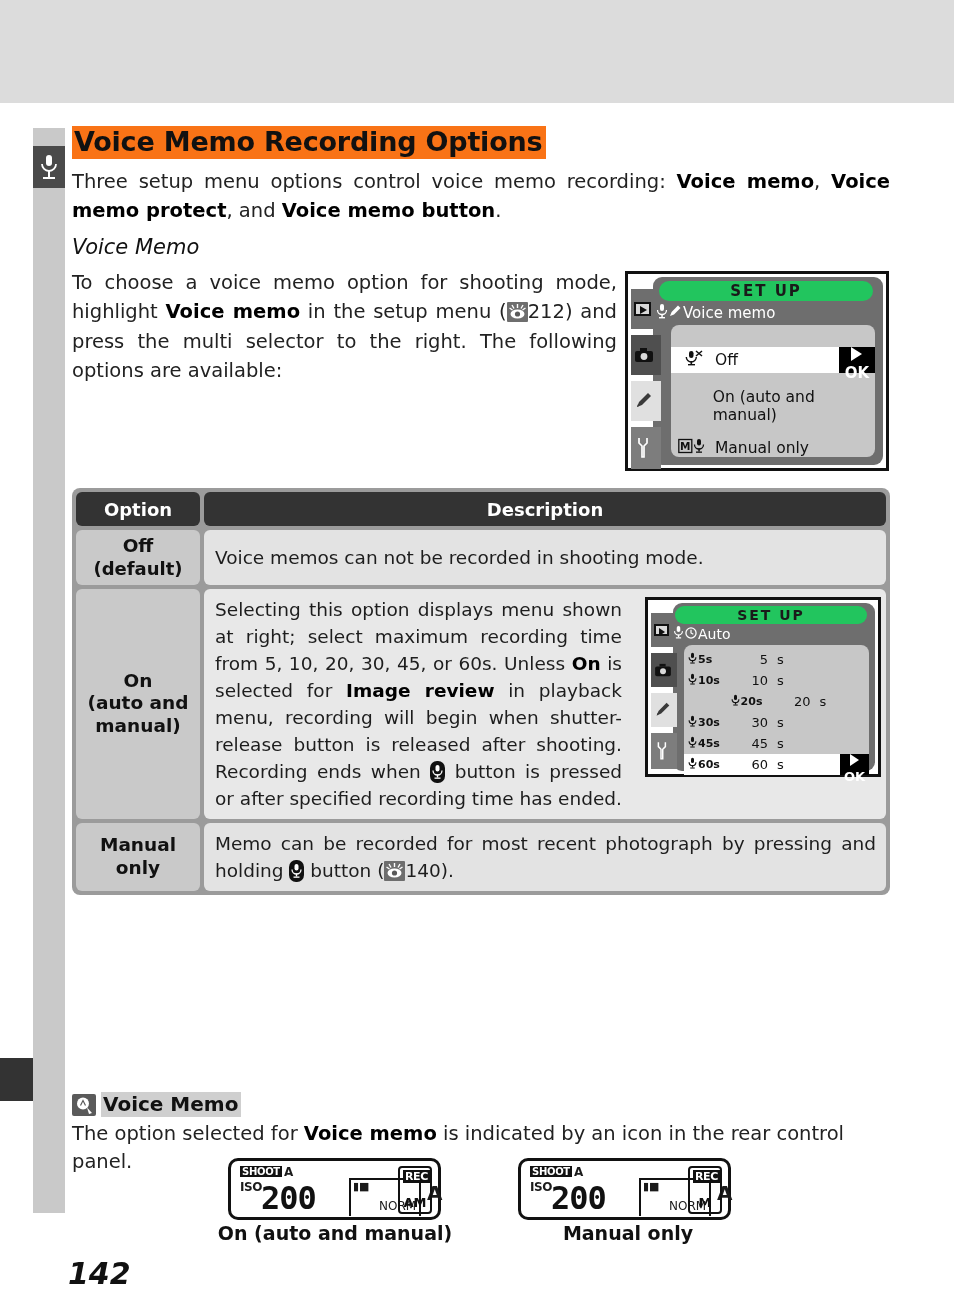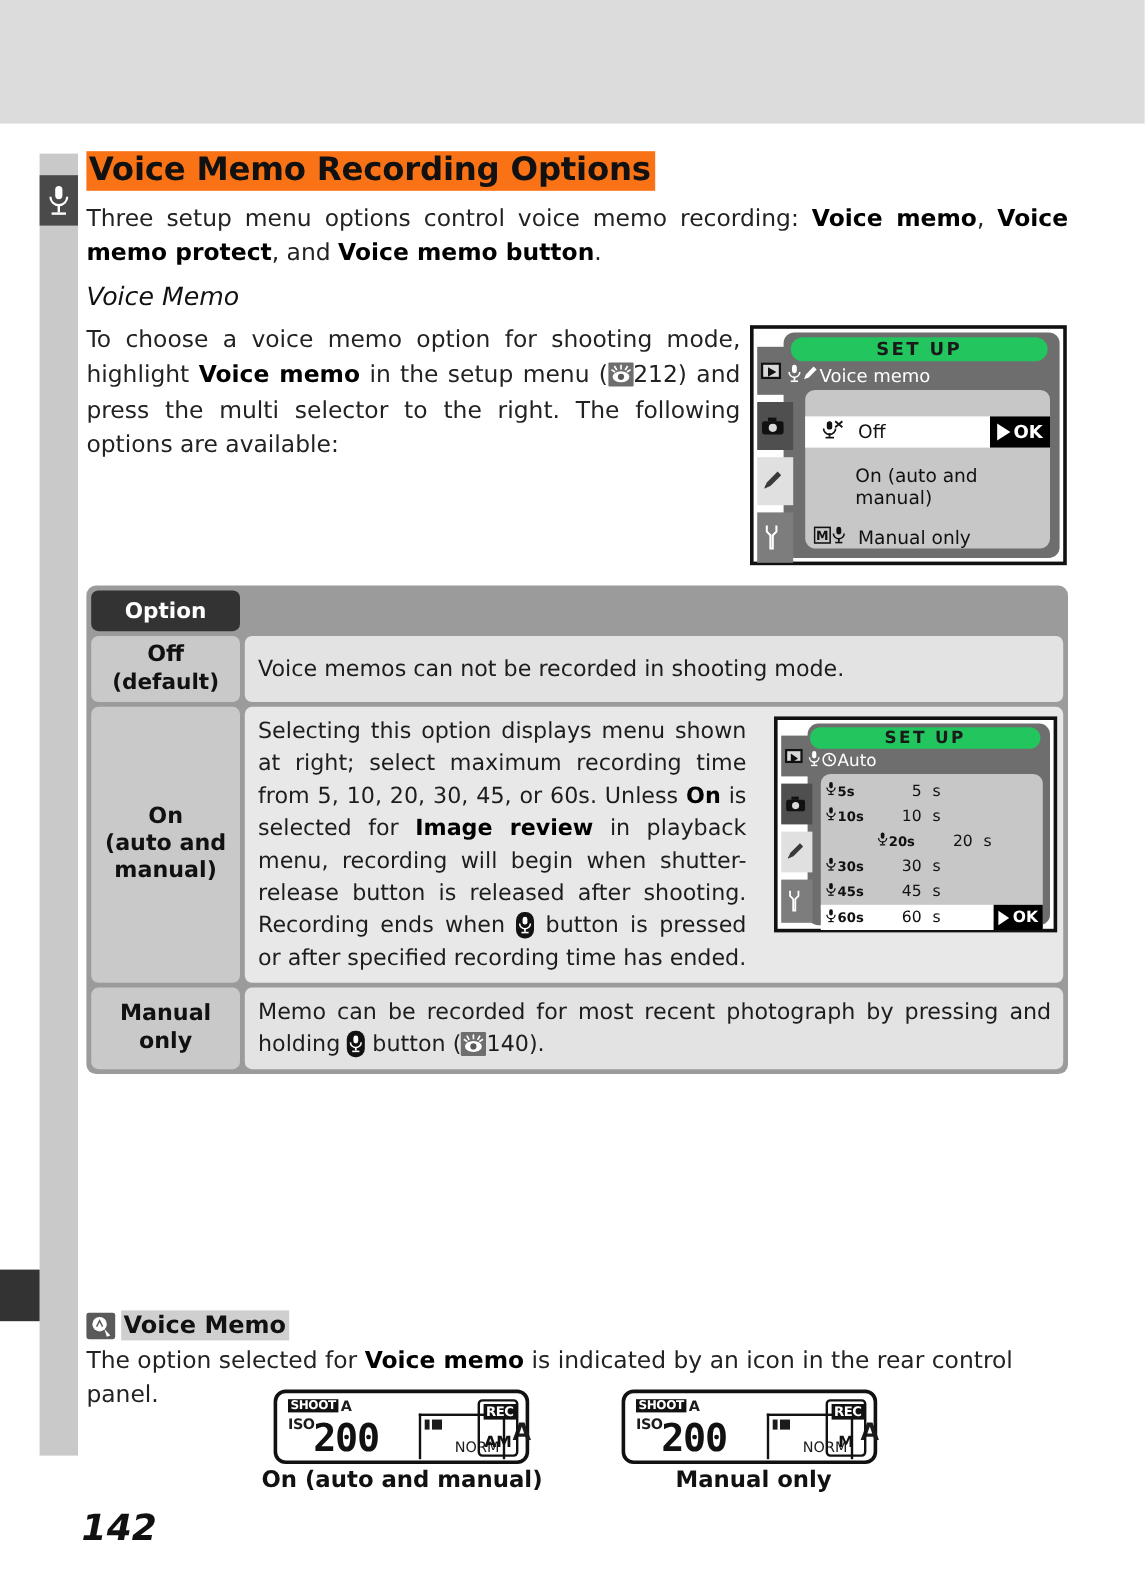--- a/index.html
+++ b/index.html
@@ -102,21 +102,21 @@
   }
   .lcd-row {
     position:absolute; left:0; right:0; height:26px;
     display:flex; align-items:center;
     font-size:15.5px; color:#111;
   }
   .lcd-row.sel { background:#ffffff; }
   .lcd-ok {
     position:absolute; right:0; top:0; height:100%;
     background:#000; color:#fff; font-size:15px; font-weight:bold;
-    display:flex; align-items:center; gap:3px; padding:0 6px;
+    display:flex; align-items:center; gap:3px; padding:0 6px;flex-direction:column;
   }
 
   #lcd1 { left:625px; top:271px; width:264px; height:200px; }
   #lcd2 { left:645px; top:597px; width:236px; height:180px; }
 
   
   .tbl {
     position:absolute; left:72px; top:488px; width:818px;
     background:#9b9b9b; border-radius:8px; padding:4px;
   }
@@ -338,20 +338,21 @@
         <span>Manual only</span>
       </div>
     </div>
   </div>
 </div>
 
 <div class="tbl">
 
   <div class="tbl-row">
     <div class="th opt">Option</div>
+    <div class="th desc">Description</div>
   </div>
 
   <div class="tbl-row">
     <div class="td-opt">
       <span>Off</span>
       <span class="sm">(default)</span>
     </div>
     <div class="td-desc" style="display:flex;align-items:center;">Voice memos can not be recorded in shooting mode.</div>
   </div>
 

